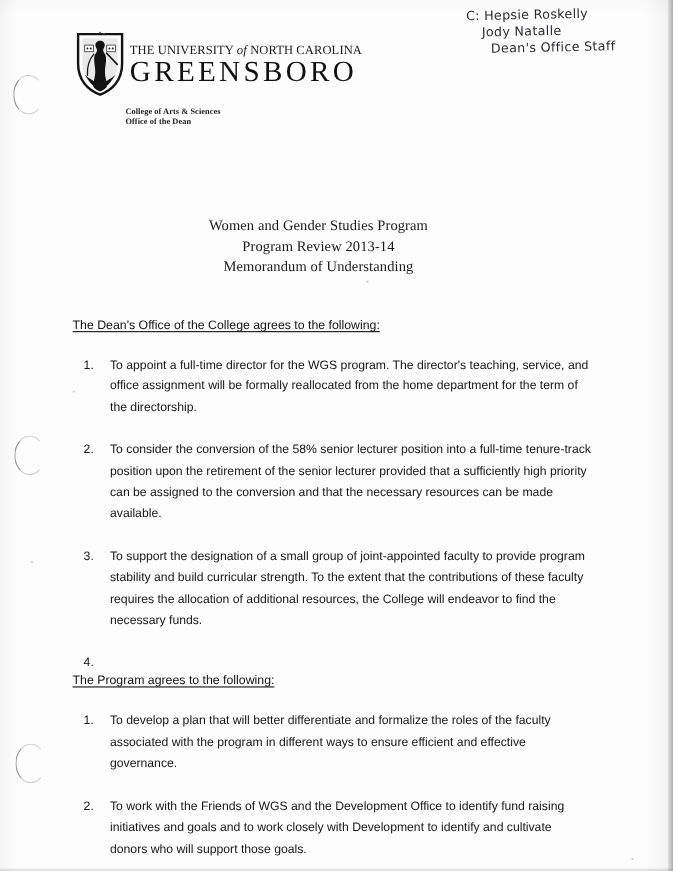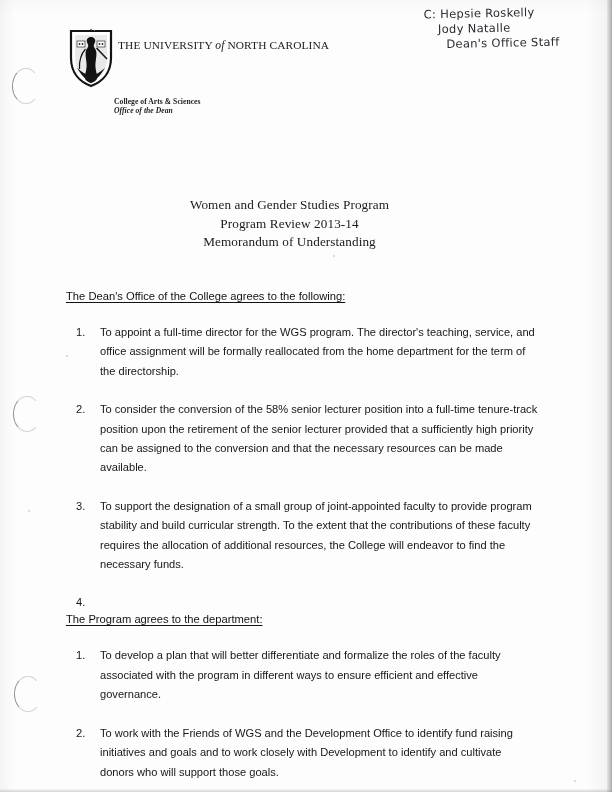--- a/index.html
+++ b/index.html
@@ -107,21 +107,20 @@
     color: #1d1d1d;
   }
   .dept-line {
     font-family: "Liberation Serif", serif;
     font-size: 7.6px;
     font-weight: bold;
     line-height: 9.4px;
     letter-spacing: 0.05px;
   }
   .dept-line.italic {
-    font-style: italic;
     font-weight: bold;
   }
   #addr-lines {
     margin-top: 9px;
     font-family: "Liberation Serif", serif;
     font-size: 7.4px;
     line-height: 9.2px;
     letter-spacing: 0.02px;
   }
   #addr-lines .lbl { font-style: italic; }
@@ -239,20 +238,21 @@
         <path d="M28.5 20 L39 31" stroke="#141414" stroke-width="1.5" fill="none"></path>
         <path d="M17.5 21 C13 26 11 33 11.5 41" stroke="#141414" stroke-width="1.2" fill="none"></path>
         <path d="M9 40 C14 48 18 52 23 54 C28 52 32 48 37 40 C31 45 27 47 23 47 C19 47 15 45 9 40 Z" fill="#141414"></path>
         <circle cx="23" cy="1.6" r="0.8" fill="#555"></circle>
         <circle cx="26.5" cy="2.4" r="0.6" fill="#777"></circle>
       </svg>
     </div>
 
     <div id="wordmark">
       <div id="uni-line"><span>THE UNIVERSITY </span><span class="of">of</span><span> NORTH CAROLINA</span></div>
+      <div id="greensboro">GREENSBORO</div>
     </div>
   </div>
 
   <div id="address-block">
     <div class="dept-line">College of Arts &amp; Sciences</div>
     <div class="dept-line italic">Office of the Dean</div>
   </div>
 
   <div id="title-block">
     <div>Women and Gender Studies Program</div>
@@ -277,21 +277,21 @@
           <span class="num">3.</span>
           <span>To support the designation of a small group of joint-appointed faculty to provide program stability and build curricular strength. To the extent that the contributions of these faculty requires the allocation of additional resources, the College will endeavor to find the necessary funds.</span>
         </li>
         <li>
           <span class="num">4.</span>
         </li>
       </ol>
     </div>
 
     <div class="sec-gap-2">
-      <span class="section-heading">The Program agrees to the department:</span>
+      <span class="section-heading">The Program agrees to the following:</span>
       <ol class="agree-list" id="list-program">
         <li>
           <span class="num">1.</span>
           <span>To develop a plan that will better differentiate and formalize the roles of the faculty associated with the program in different ways to ensure efficient and effective governance.</span>
         </li>
         <li>
           <span class="num">2.</span>
           <span>To work with the Friends of WGS and the Development Office to identify fund raising initiatives and goals and to work closely with Development to identify and cultivate donors who will support those goals.</span>
         </li>
       </ol>

